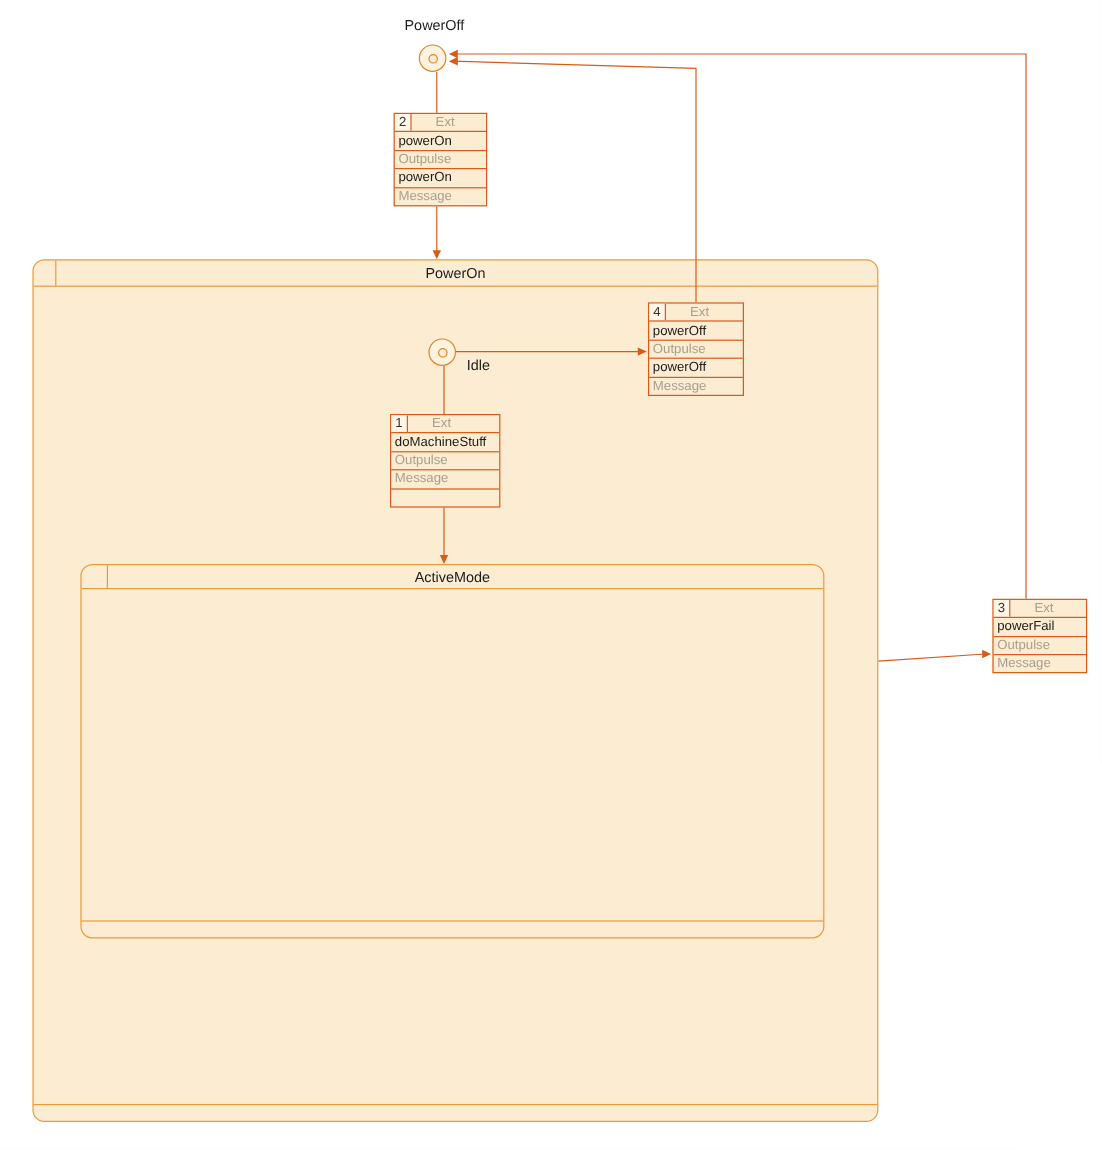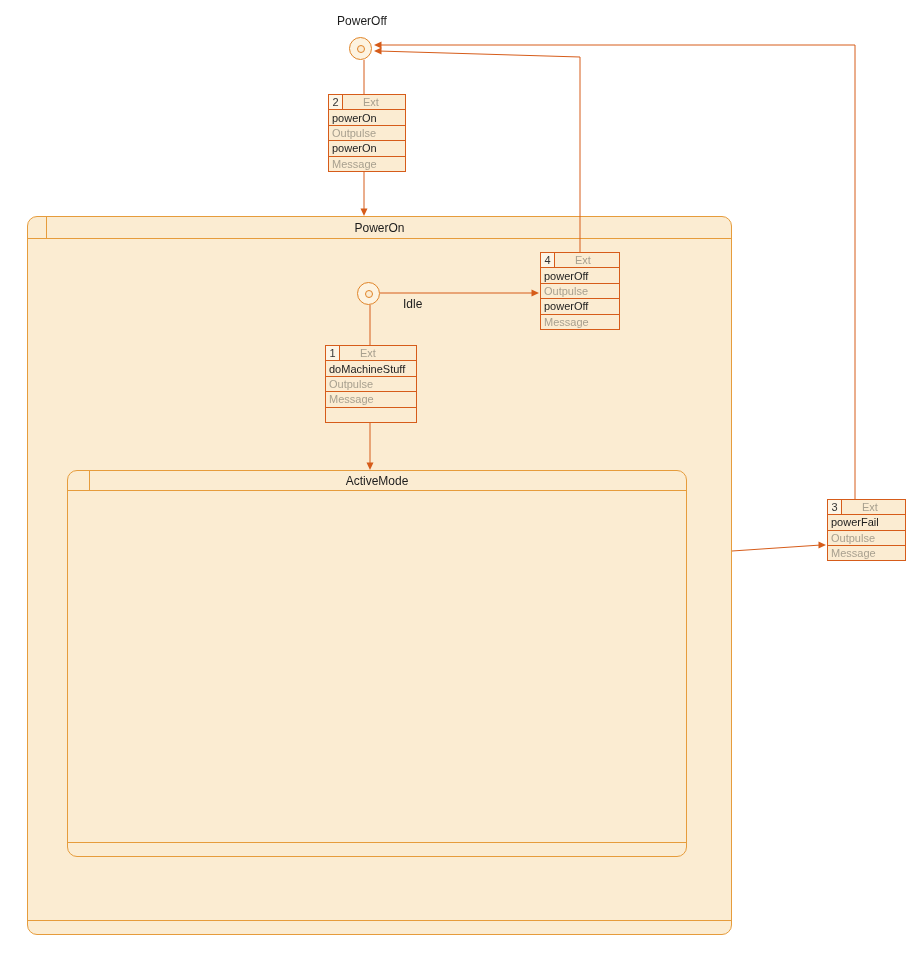--- a/index.html
+++ b/index.html
@@ -35,21 +35,21 @@
 <div class="canvas">
 
   <div class="composite" style="left:27px; top:216px; width:705px; height:719px;">
     <div class="composite-header" style="height:22px;">
       <div class="header-tick" style="left:18px;"></div>
       <span>PowerOn</span>
     </div>
     <div class="composite-footer"></div>
   </div>
 
-  <div class="composite" style="left:67px; top:470px; width:620px; height:387px;">
+  <div class="composite" style="left:67px; top:470px; width:620px; height:312px;">
     <div class="composite-header" style="height:20px;">
       <div class="header-tick" style="left:21px;"></div>
       <span>ActiveMode</span>
     </div>
     <div class="composite-footer"></div>
   </div>
 
   <svg class="connectors" width="918" height="958" viewBox="0 0 918 958">
     <g stroke="#d65c1a" fill="none" stroke-width="1">
       <line x1="364" y1="60" x2="364" y2="212"></line>
@@ -70,21 +70,21 @@
   </svg>
 
   <div class="state-label centered" style="left:322px; top:14px; width:80px;">PowerOff</div>
   <div class="state-circle" style="left:349px; top:37px;">
     <div class="inner-dot"></div>
   </div>
 
   <div class="state-circle" style="left:357px; top:282px;">
     <div class="inner-dot"></div>
   </div>
-  <div class="state-label" style="left:403px; top:297px;">Idle</div>
+  <div class="state-label" style="left:389px; top:297px;">Idle</div>
 
   <div class="ttable" style="left:328px; top:94px; width:78px; height:78px;">
     <div class="trow">
       <span class="tnum">2</span>
       <span class="tkind muted">Ext</span>
     </div>
     <div class="trow">
         <span>powerOn</span>
       </div>
     <div class="trow">

